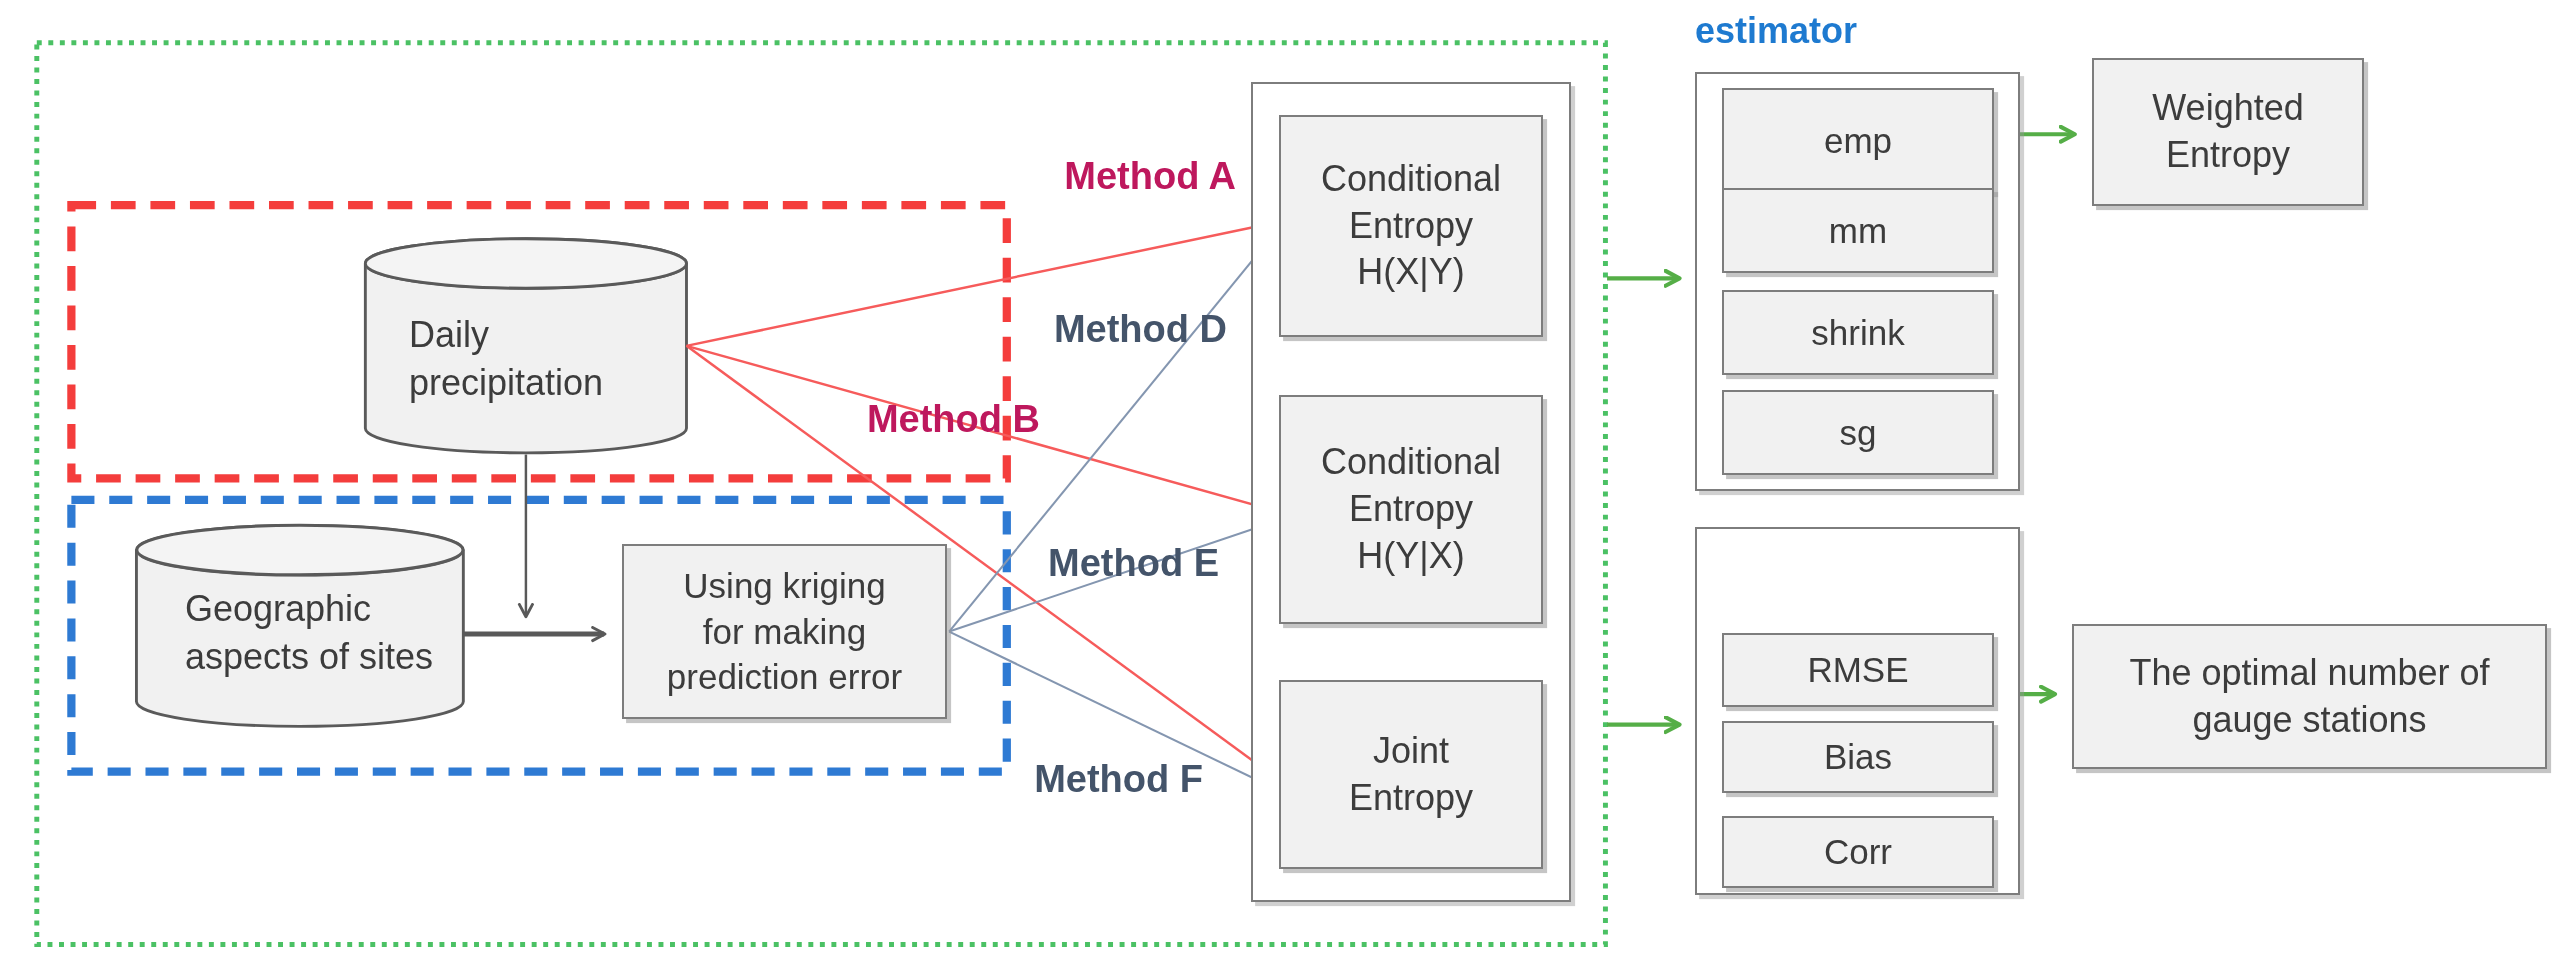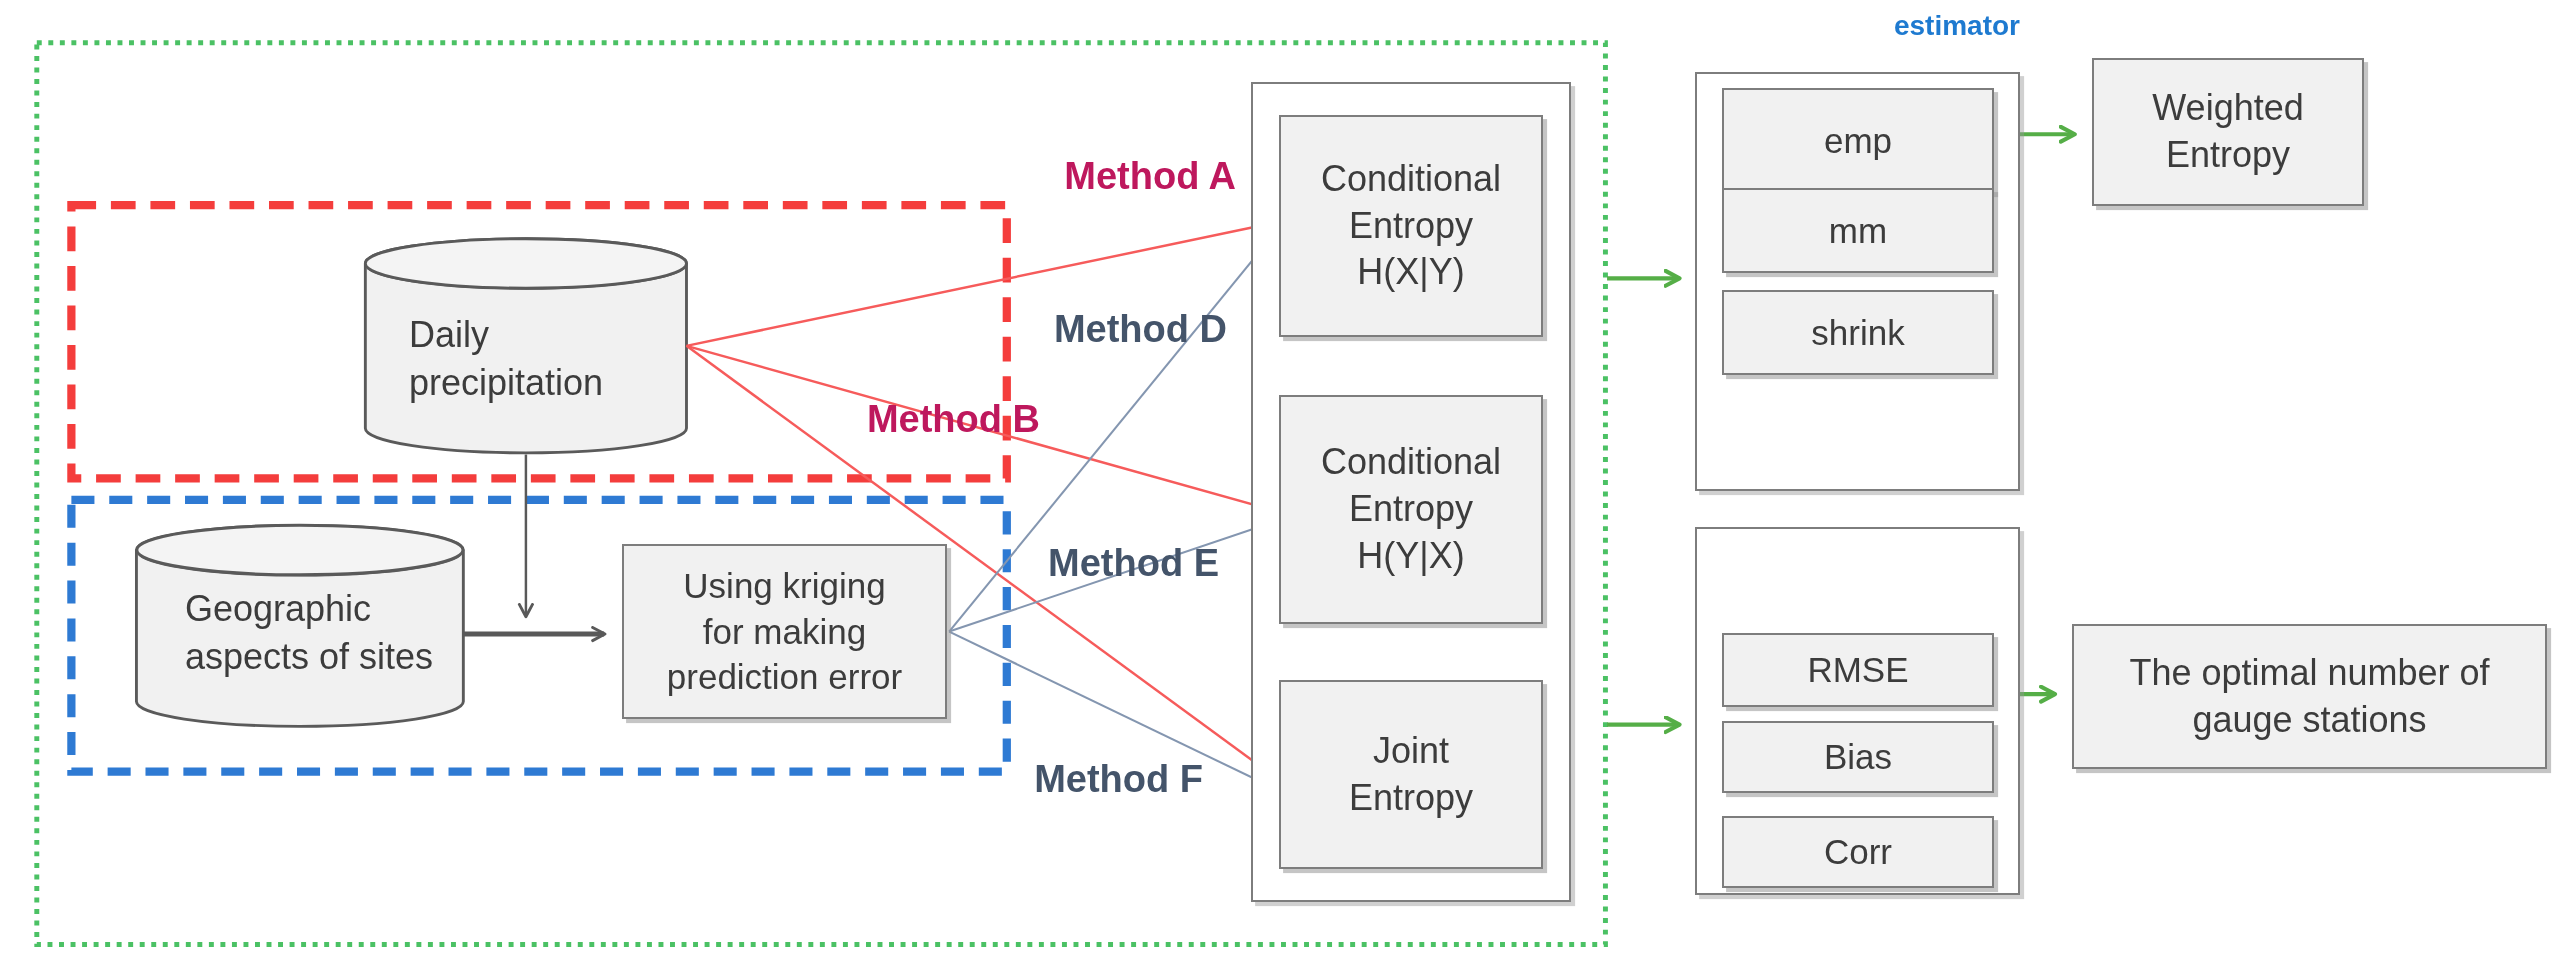--- a/index.html
+++ b/index.html
@@ -25,21 +25,21 @@
   }
   .kriging-text{text-align:center;font-size:35px;}
   .method{
     position:absolute;font-weight:bold;font-size:38px;
     text-align:right;width:346px;white-space:nowrap;
   }
   .method.red{color:#be185d;}
   .method.slate{color:#44546a;}
   .estimator-title{
     position:absolute;left:1695px;top:10px;width:325px;
-    text-align:right;font-weight:bold;font-size:28px;color:#1e7ad0;
+    text-align:left;font-weight:bold;font-size:36px;color:#1e7ad0;
   }
   .f44{font-size:36px;} .f42{font-size:35px;}
 </style>
 </head>
 <body>
 
 <div class="canvas">
 
   <svg class="layer" viewBox="0 0 3127 1178" xmlns="http://www.w3.org/2000/svg">
     <defs>
@@ -113,20 +113,21 @@
   <div class="method slate" style="left:881px;top:308px;">Method D</div>
   <div class="method red" style="left:694px;top:398px;">Method B</div>
   <div class="method slate" style="left:873px;top:542px;">Method E</div>
   <div class="method slate" style="left:857px;top:758px;">Method F</div>
 
   <div class="estimator-title">estimator</div>
   <div class="frame" style="left:1695px;top:72px;width:325px;height:419px;"></div>
   <div class="box f42" style="left:1722px;top:88px;width:272px;height:105px;">emp</div>
   <div class="box f42" style="left:1722px;top:188px;width:272px;height:85px;">mm</div>
   <div class="box f42" style="left:1722px;top:290px;width:272px;height:85px;">shrink</div>
+  <div class="box f42" style="left:1722px;top:390px;width:272px;height:85px;">sg</div>
 
   <div class="box f44" style="left:2092px;top:58px;width:272px;height:148px;">Weighted
 Entropy</div>
 
   <div class="frame" style="left:1695px;top:527px;width:325px;height:368px;"></div>
   <div class="box f42" style="left:1722px;top:633px;width:272px;height:74px;">RMSE</div>
   <div class="box f42" style="left:1722px;top:721px;width:272px;height:72px;">Bias</div>
   <div class="box f42" style="left:1722px;top:808px;width:272px;height:72px;margin-top:8px;">Corr</div>
 
   <div class="box f44" style="left:2072px;top:624px;width:475px;height:145px;">The optimal number of

